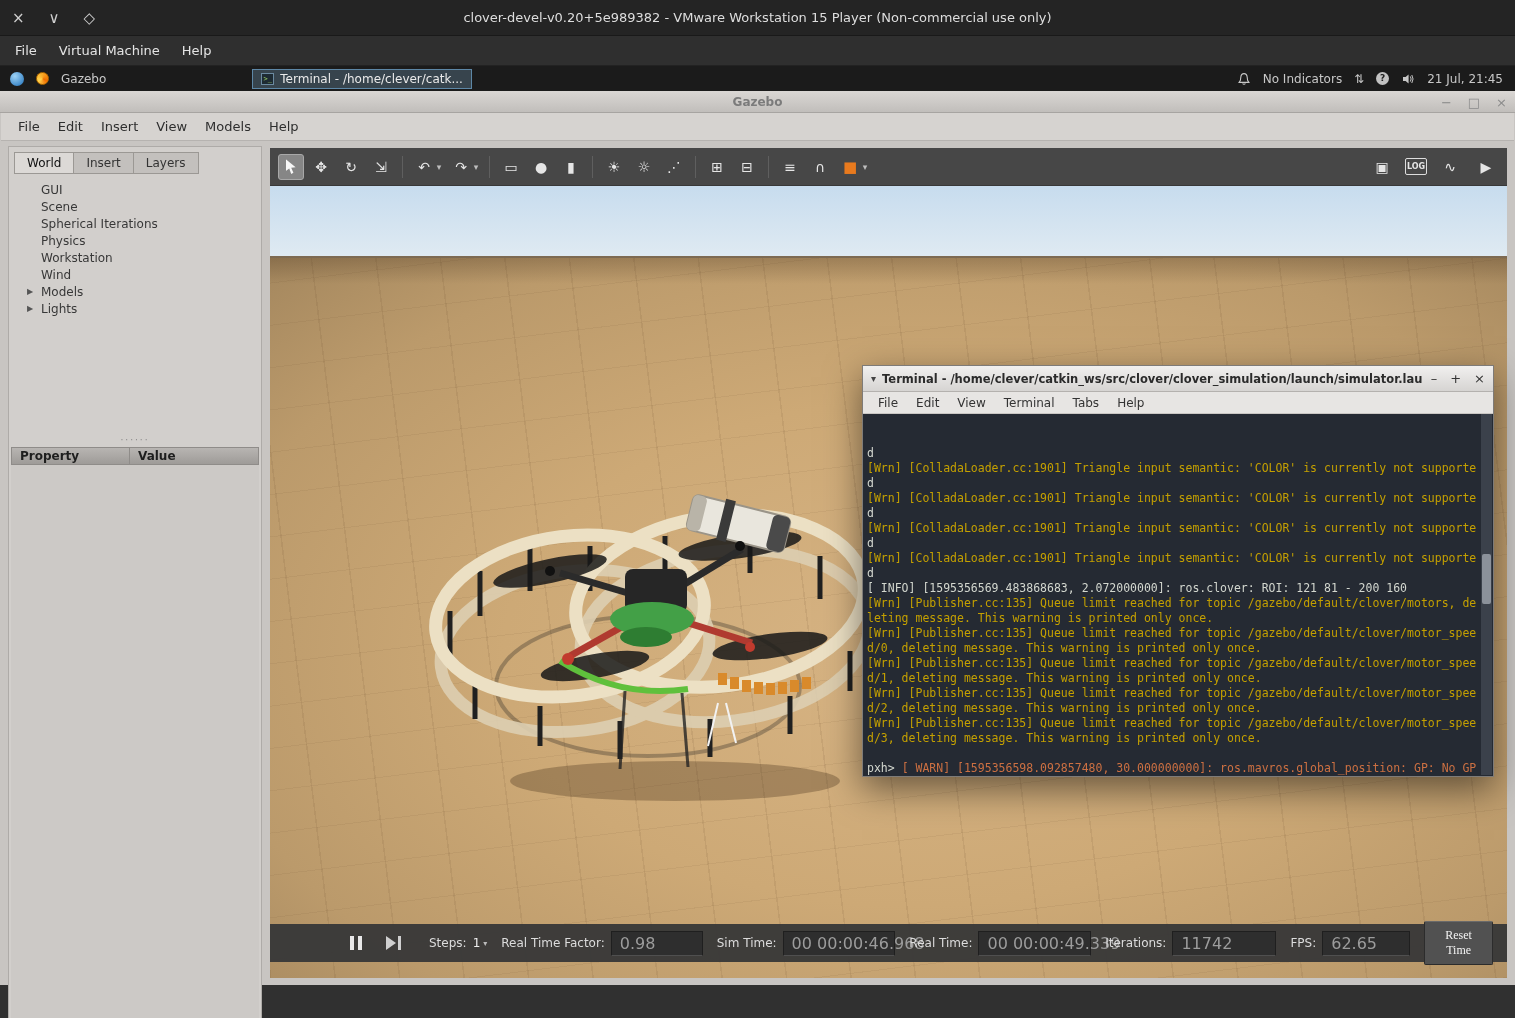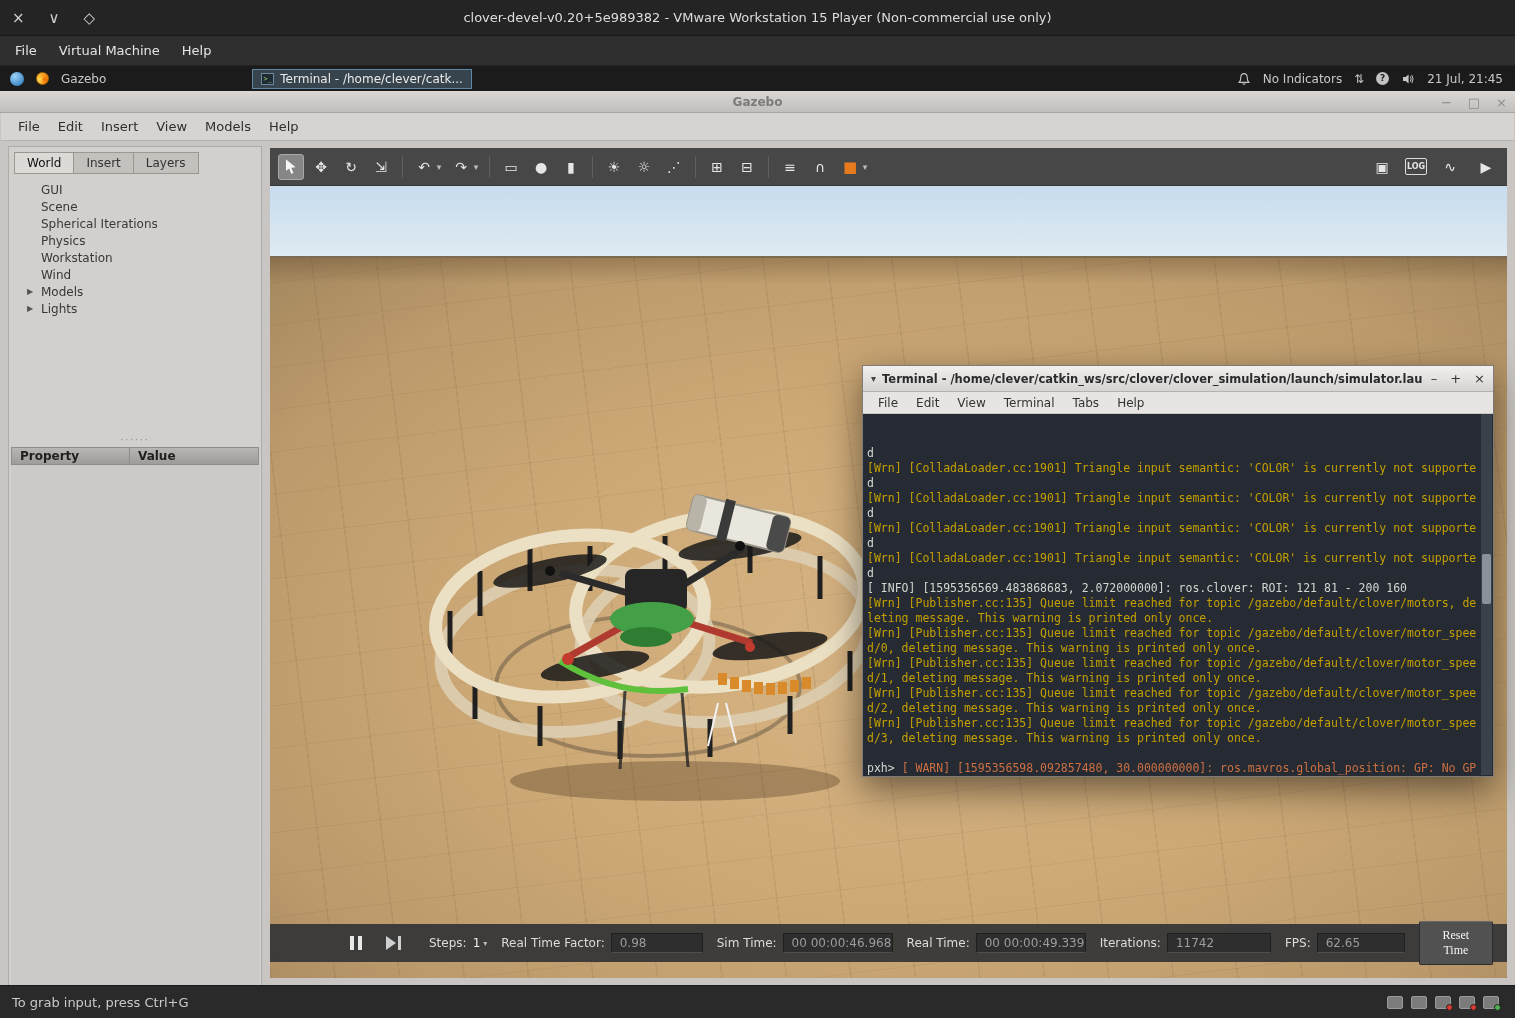--- a/index.html
+++ b/index.html
@@ -75,21 +75,21 @@
   
   .gz-statusbar{position:absolute;left:0;right:0;bottom:16px;height:38px;background:rgba(56,56,56,0.96);display:flex;align-items:center;padding:0 14px;color:#dcdcdc;font-size:12px;z-index:4}
   .pause-btn{display:flex;gap:4px;margin:0 10px 0 66px;cursor:default}
   .pause-btn i{display:block;width:4px;height:14px;background:#e8e8e8}
   .step-btn{display:flex;align-items:center;gap:2px;margin:0 14px;cursor:default}
   .step-btn .tri2{width:0;height:0;border-top:7px solid transparent;border-bottom:7px solid transparent;border-left:10px solid #cfcfcf}
   .step-btn .bar{width:3px;height:14px;background:#cfcfcf}
   .sb-label{margin-left:14px;white-space:nowrap}
   .steps-value{display:flex;align-items:center;gap:3px;margin-left:6px;color:#eee}
   .steps-value .caret{font-size:8px;color:#bbb}
-  .field{background:#2e2e2e;border:1px solid #1f1f1f;border-bottom-color:#4f4f4f;color:#9c9c9c;font-size:12px;padding:2px 8px;margin-left:6px;white-space:nowrap}
+  .field{background:#2e2e2e;border:1px solid #1f1f1f;border-bottom-color:#4f4f4f;color:#9c9c9c;font-size:16px;padding:2px 8px;margin-left:6px;white-space:nowrap}
   .f-rtf{min-width:92px}.f-sim{min-width:110px}.f-real{min-width:110px}.f-iter{min-width:104px}.f-fps{min-width:88px}
   .reset-btn{margin-left:14px;background:#515151;border:1px solid #2c2c2c;border-top-color:#6a6a6a;color:#f4f4f4;padding:6px 14px;border-radius:2px;font-size:12px;font-family:Liberation Serif, serif}
 
   
   .term{position:absolute;left:862px;top:365px;width:632px;height:412px;border:1px solid #7e7b78;box-shadow:0 12px 34px rgba(0,0,0,0.5);background:#23272f;z-index:10}
   .term-title{position:absolute;left:0;top:0;right:0;height:26px;background:linear-gradient(#f1f0ef,#d6d4d2);border-bottom:1px solid #b4b1ae;display:flex;align-items:center;padding:0 8px}
   .term-menu-icon{color:#444;font-size:10px;margin-right:6px}
   .term-title-text{flex:1;text-align:center;font-size:11.5px;font-weight:bold;color:#2b2b2b;white-space:nowrap;overflow:hidden}
   .term-btns{display:flex;gap:13px;color:#333;font-size:13px;margin-left:8px}
   .term-menubar{position:absolute;left:0;top:26px;right:0;height:22px;background:#e7e5e3;border-bottom:1px solid #c9c6c3;display:flex;align-items:center;padding-left:6px}
@@ -395,31 +395,14 @@
         <span class="term-mitem">Terminal</span>
         <span class="term-mitem">Tabs</span>
         <span class="term-mitem">Help</span>
       </div>
     <div class="term-body">
       <div><div class="tline"><span class="fg">d</span></div><div class="tline"><span class="wrn">[Wrn] [ColladaLoader.cc:1901] Triangle input semantic: 'COLOR' is currently not supporte</span></div><div class="tline"><span class="fg">d</span></div><div class="tline"><span class="wrn">[Wrn] [ColladaLoader.cc:1901] Triangle input semantic: 'COLOR' is currently not supporte</span></div><div class="tline"><span class="fg">d</span></div><div class="tline"><span class="wrn">[Wrn] [ColladaLoader.cc:1901] Triangle input semantic: 'COLOR' is currently not supporte</span></div><div class="tline"><span class="fg">d</span></div><div class="tline"><span class="wrn">[Wrn] [ColladaLoader.cc:1901] Triangle input semantic: 'COLOR' is currently not supporte</span></div><div class="tline"><span class="fg">d</span></div><div class="tline"><span class="fg">[ INFO] [1595356569.483868683, 2.072000000]: ros.clover: ROI: 121 81 - 200 160</span></div><div class="tline"><span class="wrn">[Wrn] [Publisher.cc:135] Queue limit reached for topic /gazebo/default/clover/motors, de</span></div><div class="tline"><span class="wrn">leting message. This warning is printed only once.</span></div><div class="tline"><span class="wrn">[Wrn] [Publisher.cc:135] Queue limit reached for topic /gazebo/default/clover/motor_spee</span></div><div class="tline"><span class="wrn">d/0, deleting message. This warning is printed only once.</span></div><div class="tline"><span class="wrn">[Wrn] [Publisher.cc:135] Queue limit reached for topic /gazebo/default/clover/motor_spee</span></div><div class="tline"><span class="wrn">d/1, deleting message. This warning is printed only once.</span></div><div class="tline"><span class="wrn">[Wrn] [Publisher.cc:135] Queue limit reached for topic /gazebo/default/clover/motor_spee</span></div><div class="tline"><span class="wrn">d/2, deleting message. This warning is printed only once.</span></div><div class="tline"><span class="wrn">[Wrn] [Publisher.cc:135] Queue limit reached for topic /gazebo/default/clover/motor_spee</span></div><div class="tline"><span class="wrn">d/3, deleting message. This warning is printed only once.</span></div><div class="tline"> </div><div class="tline"><span class="fg">pxh&gt; </span><span class="warn2">[ WARN] [1595356598.092857480, 30.000000000]: ros.mavros.global_position: GP: No GP</span></div></div>
       <div class="term-scrollbar"><div class="term-thumb"></div></div>
     </div>
   </div>
 
-  <div class="vm-status">
-    <span class="stext">To grab input, press Ctrl+G</span>
-    <span class="dev-list">
-
-    <span class="dev"></span>
-        <span class="dev"></span>
-        <span class="dev">
-          <span class="badge badge-red"></span>
-        </span>
-        <span class="dev">
-          <span class="badge badge-red"></span>
-        </span>
-        <span class="dev">
-          <span class="badge badge-green"></span>
-        </span>
-      </span>
-  </div>
 
 </div>
 
 </body></html>

